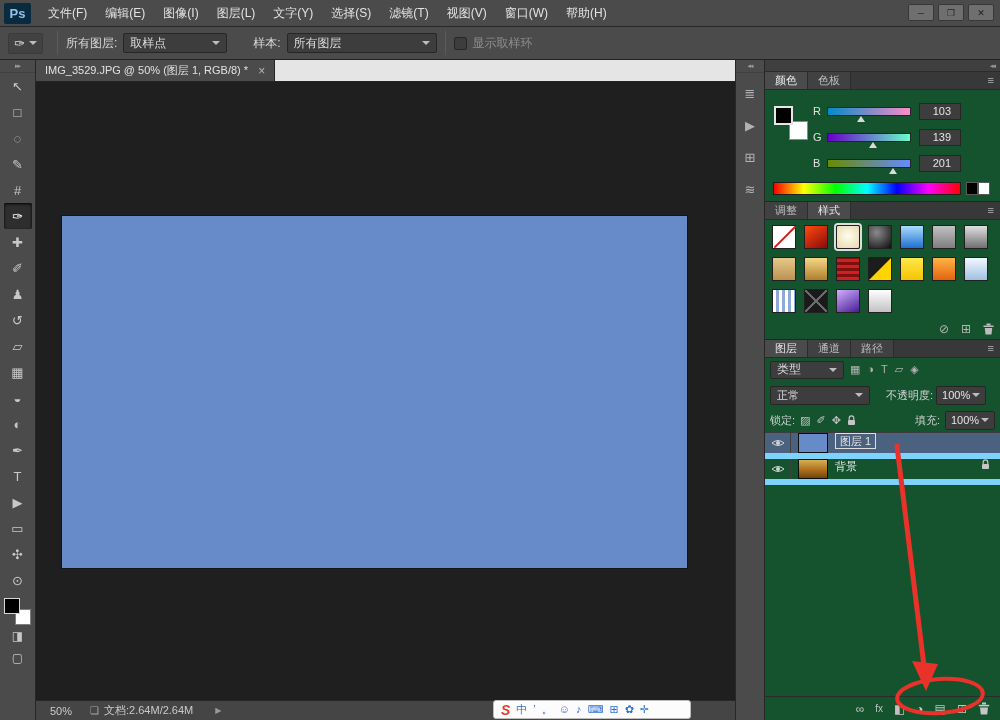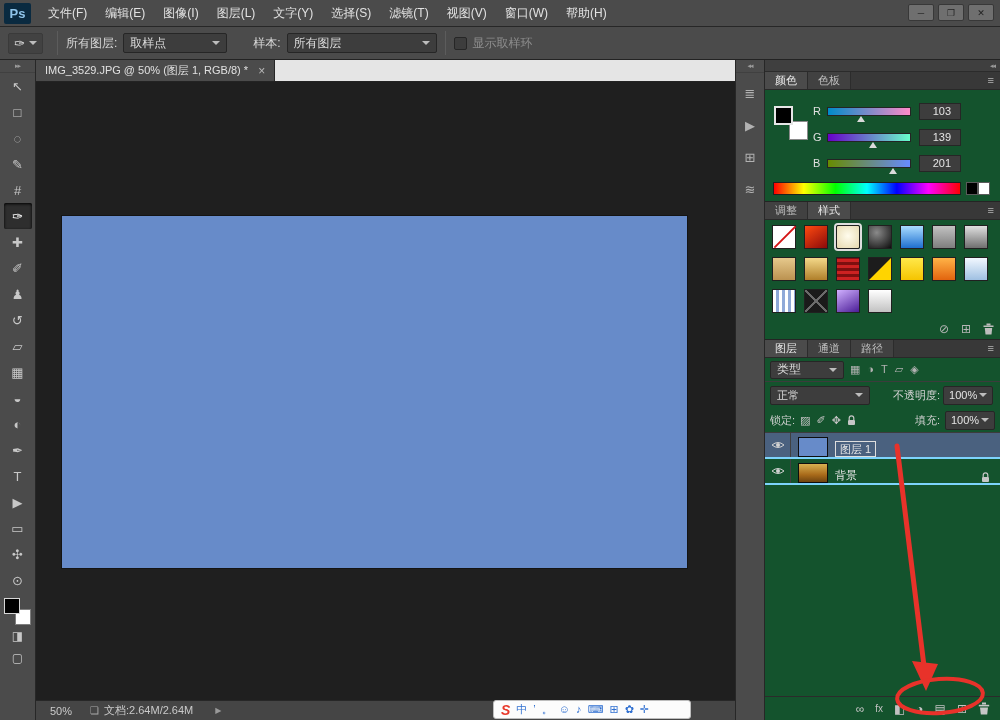--- a/index.html
+++ b/index.html
@@ -86,21 +86,21 @@
   .layers-section{position:absolute;left:0;right:0;top:280px;bottom:0;display:flex;flex-direction:column}
   .filter-row{height:24px;display:flex;align-items:center;gap:6px;padding:0 5px;border-bottom:1px solid #3c3c3c;flex:none}
   .filter-select{width:74px;height:18px}
   .filter-icons{display:flex;gap:7px;color:#b2b2b2;font-size:11px}
   .blend-row{height:26px;display:flex;align-items:center;gap:3px;padding:0 5px;font-size:11px;flex:none}
   .blend-select{width:100px;height:19px}
   .valbox{width:50px;height:19px;background:#3d3d3d;border:1px solid #262626;border-radius:2px;display:flex;align-items:center;padding:0 5px;font-size:11px;color:#e4e4e4}
   .lock-row{height:25px;display:flex;align-items:center;gap:5px;padding:0 5px;font-size:11px;border-bottom:1px solid #3c3c3c;flex:none}
   .lock-icons{display:flex;gap:6px;align-items:center;color:#c2c2c2;font-size:11px}
   .rp-label{color:#d2d2d2;white-space:nowrap}
-  .layer-row{height:26px;display:flex;align-items:flex-end;border-bottom:2px solid #7dd3fc;flex:none}
+  .layer-row{height:26px;display:flex;align-items:flex-start;border-bottom:6px solid #7dd3fc;flex:none}
   .eye-cell{width:26px;height:100%;border-right:1px solid #404040;display:flex;align-items:center;justify-content:center;flex:none}
   .thumb-img{width:30px;height:20px;margin:0 7px;border:1px solid #0e0e0e;flex:none}
   .layer-name{font-size:11px;color:#e6e6e6}
   .name-edit{border:1px solid #dedede;padding:0 4px;height:16px;display:flex;align-items:center}
   .row-lock{margin-left:auto;margin-right:10px}
   .layers-empty{flex:1}
   .layers-footer{height:24px;border-top:1px solid #2b2b2b;display:flex;align-items:center;justify-content:flex-end;gap:11px;padding-right:10px;color:#c2c2c2;font-size:12px;flex:none}
   .fx{font-size:10px;}
 
   
@@ -310,21 +310,21 @@
         <span>T</span>
         <span>▱</span>
         <span>◈</span>
       </div>
     </div>
     <div class="blend-row">
       <div class="select blend-select">
         <span>正常</span>
         <span class="caret"></span>
       </div>
-      <span class="rp-label" style="margin-left:20px">不透明度:</span>
+      <span class="rp-label" style="margin-left:13px">不透明度:</span>
       <div class="valbox">
         <span>100%</span>
         <span class="caret"></span>
       </div>
     </div>
     <div class="lock-row">
       <span class="rp-label">锁定:</span>
       <div class="lock-icons">
         <span>▨</span>
         <span>✐</span>

